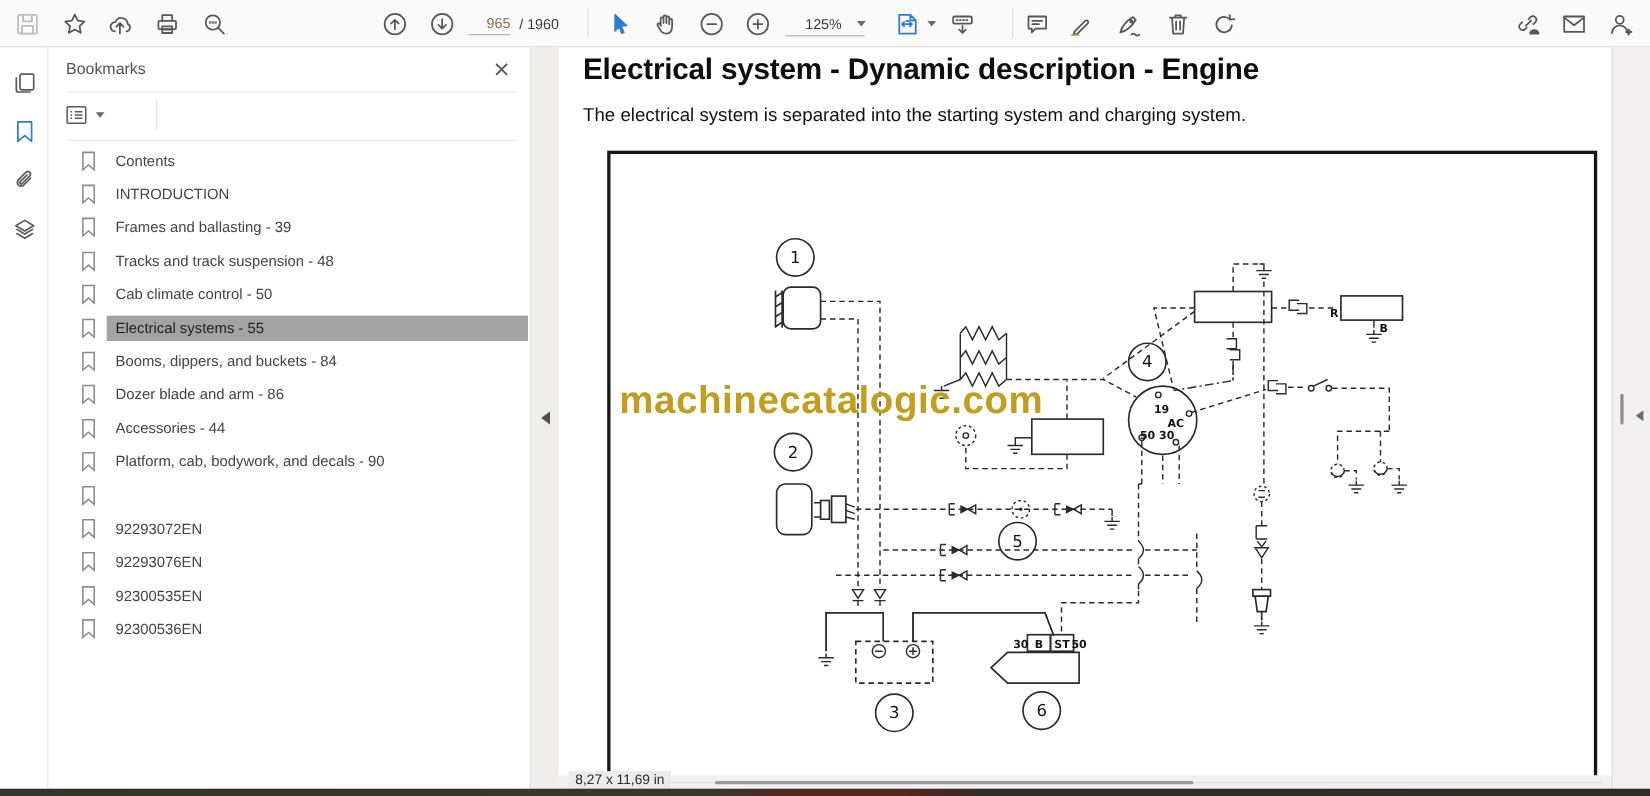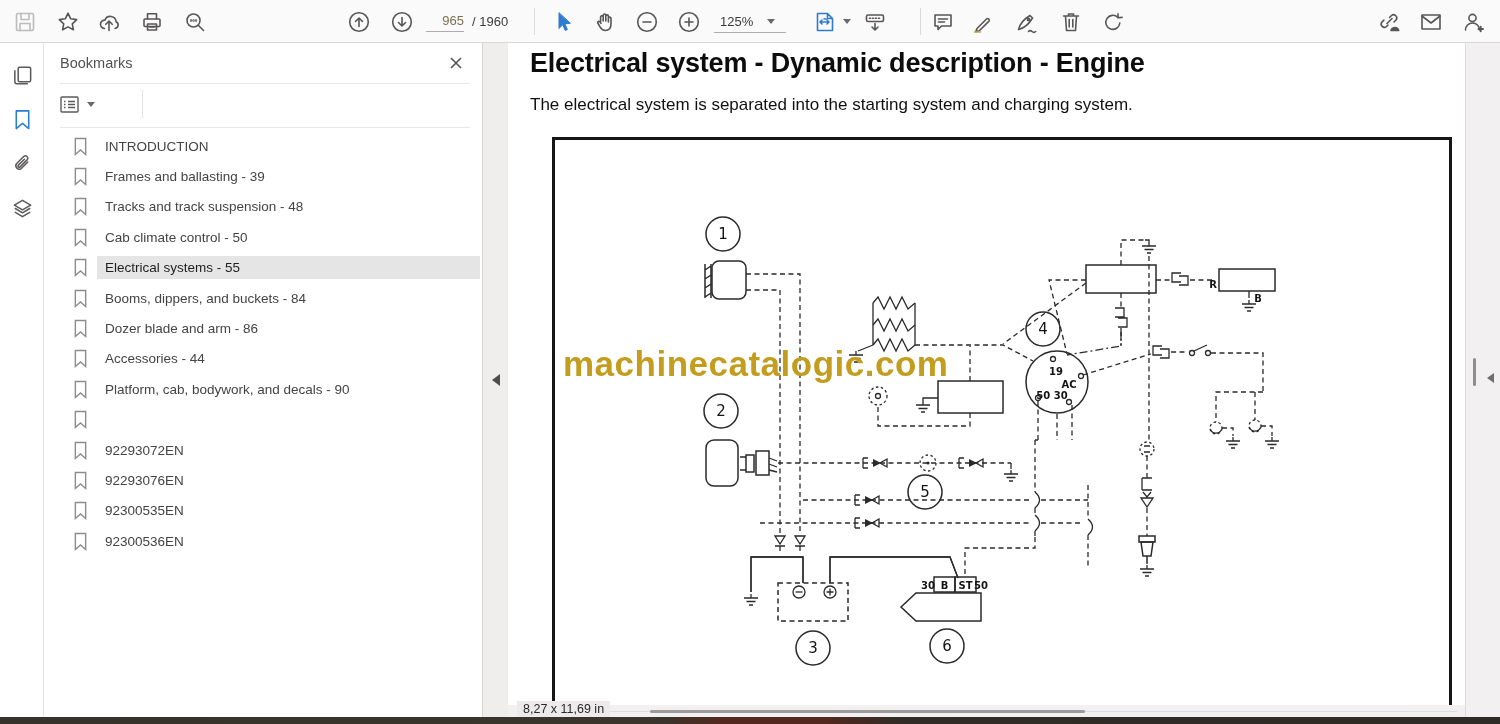--- a/index.html
+++ b/index.html
@@ -8,21 +8,21 @@
   
   .toolbar{position:absolute;left:0;top:0;width:1500px;height:43px;background:#fbfafa;border-bottom:1px solid #d8d6d6;z-index:30}
   .tb{position:absolute;top:9px;width:26px;height:26px;display:flex;align-items:center;justify-content:center;cursor:pointer}
   .ti{width:24px;height:24px;stroke:#585656;stroke-width:1.6;fill:none;stroke-linecap:round;stroke-linejoin:round}
   .ti.dis{stroke:#bdbbbb}
   .ti.blue{stroke:#2e7bcf}
   .tdiv{position:absolute;top:8px;width:1px;height:27px;background:#dcdada}
   .page-input{position:absolute;left:426px;top:10px;width:38px;height:22px;border:none;border-bottom:1px solid #aeacac;background:transparent;font:13px "Liberation Sans",sans-serif;color:#7c6f4e;text-align:right;outline:none}
   .page-total{position:absolute;left:472px;top:14px;font-size:13px;color:#3c3a3a}
   .zoom-box{position:absolute;left:714px;top:10px;width:72px;height:23px;border-bottom:1px solid #aeacac;color:#3c3a3a;font-size:13px;display:flex;align-items:center;cursor:pointer}
-  .zoom-box .zv{margin-left:6px}
+  .zoom-box .zv{margin-left:18px}
   .caret{width:0;height:0;border-left:4px solid transparent;border-right:4px solid transparent;border-top:5px solid #6b6969;display:inline-block}
   .zoom-box .caret{margin-left:14px}
   .fit-caret{position:absolute;left:843px;top:19px}
 
   
   .rail{position:absolute;left:0;top:43px;width:44px;height:674px;background:#fff;border-right:1px solid #e7e5e5;z-index:20}
   .rail .tb{left:9px}
   .ri{width:23px;height:23px;stroke:#5c5a5a;stroke-width:1.6;fill:none;stroke-linecap:round;stroke-linejoin:round}
   .ri.active{stroke:#2b7cd3}
 
@@ -33,21 +33,21 @@
   .pdiv1{position:absolute;left:16px;right:12px;top:40px;height:1px;background:#e9e7e7}
   .opt-btn{position:absolute;left:16px;top:49px;width:46px;height:24px;display:flex;align-items:center;cursor:pointer}
   .opt-btn svg{width:19px;height:17px;stroke:#5c5a5a;stroke-width:1.4;fill:none}
   .opt-btn .caret{margin-left:8px}
   .pdiv-v{position:absolute;left:98px;top:47px;width:1px;height:28px;background:#e3e1e1}
   .pdiv2{position:absolute;left:16px;right:12px;top:84px;height:1px;background:#e9e7e7}
   .bm-list{position:absolute;left:0;top:88px;width:436px}
   .bm-row{display:flex;align-items:center;height:30.4px;padding-left:29px;cursor:pointer}
   .bmi{width:15px;height:19px;stroke:#8d8b8b;stroke-width:1.5;fill:none;flex:0 0 auto;margin-right:9px}
   .bm-label{font-size:13.5px;color:#454343;padding:4px 8px;white-space:nowrap;flex:1 1 auto}
-  .bm-row.sel .bm-label{background:#e5e5e5;color:#201f1f}
+  .bm-row.sel .bm-label{background:#a3a3a3;color:#201f1f}
 
   
   .gutter{position:absolute;left:483px;top:43px;width:25px;height:674px;background:#f0eeed;z-index:5}
   .col-arrow-l{position:absolute;left:9px;top:331px;width:0;height:0;border-top:6px solid transparent;border-bottom:6px solid transparent;border-right:8px solid #4f4d4d;cursor:pointer}
 
   
   .page{position:absolute;left:508px;top:43px;width:957px;height:662px;background:#fff;overflow:hidden;z-index:4}
   .doc-title{position:absolute;left:22px;top:5px;font-size:27px;font-weight:bold;color:#0d0d0d;letter-spacing:-0.2px}
   .doc-para{position:absolute;left:22px;top:52px;font-size:17px;color:#111}
   .frame{position:absolute;left:44px;top:94px;width:900px;height:575px;border:3px solid #161616}
@@ -260,20 +260,26 @@
   <div class="opt-btn">
     <svg viewBox="0 0 19 17">
         <rect x="1" y="1" width="17" height="15" rx="1"></rect>
         <path d="M4,5.5 h1.5 M8,5.5 h7 M4,8.5 h1.5 M8,8.5 h7 M4,11.5 h1.5 M8,11.5 h7"></path>
       </svg>
     <span class="caret"></span>
   </div>
   <div class="pdiv-v"></div>
   <div class="pdiv2"></div>
   <div class="bm-list" id="bm-list">
+      <div class="bm-row">
+        <svg class="bmi" viewBox="0 0 16 20">
+          <path d="M2.5,1.5 h11 v17 l-5.5,-4.8 l-5.5,4.8 z"></path>
+        </svg>
+        <span class="bm-label">Contents</span>
+      </div>
       <div class="bm-row">
         <svg class="bmi" viewBox="0 0 16 20">
           <path d="M2.5,1.5 h11 v17 l-5.5,-4.8 l-5.5,4.8 z"></path>
         </svg>
         <span class="bm-label">INTRODUCTION</span>
       </div>
       <div class="bm-row">
         <svg class="bmi" viewBox="0 0 16 20">
           <path d="M2.5,1.5 h11 v17 l-5.5,-4.8 l-5.5,4.8 z"></path>
         </svg>

